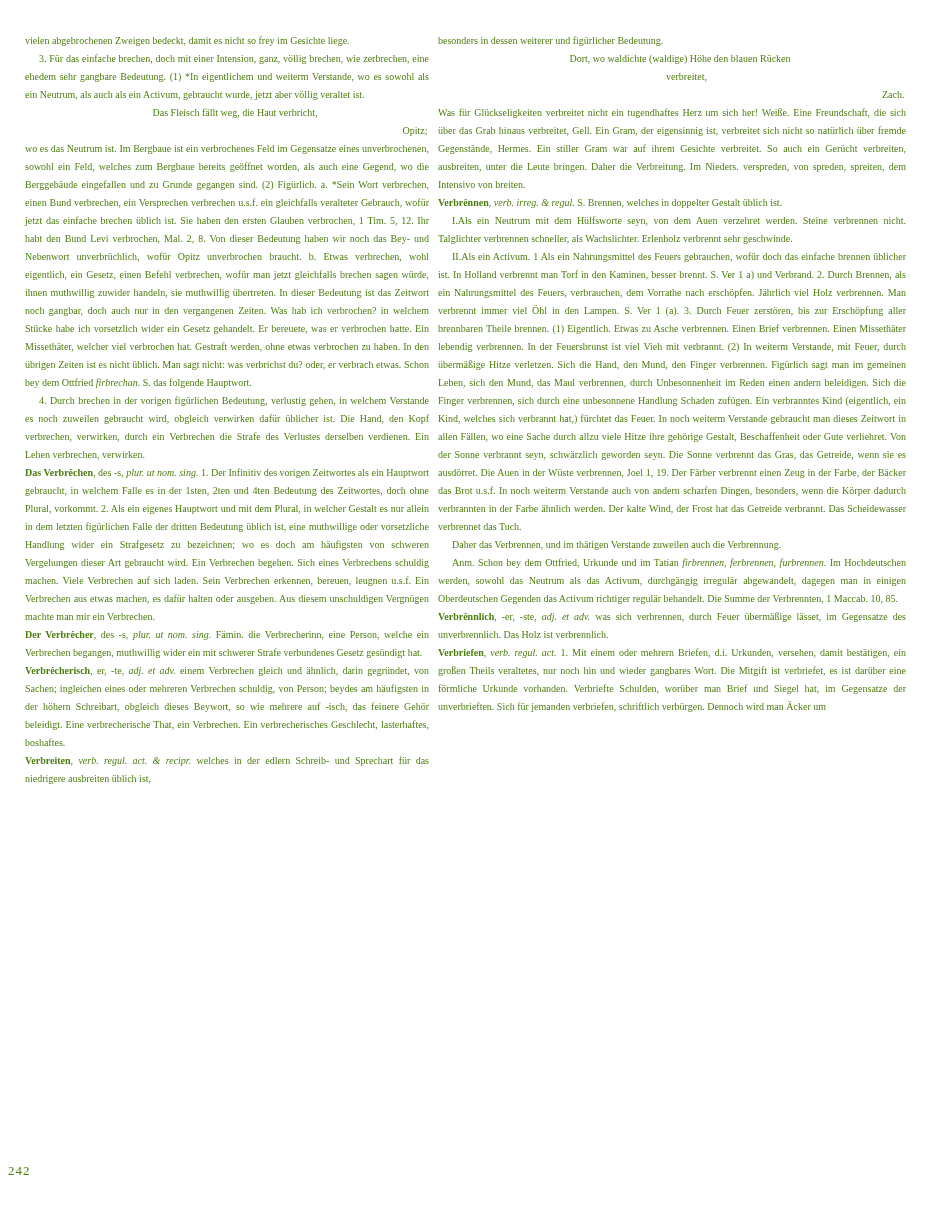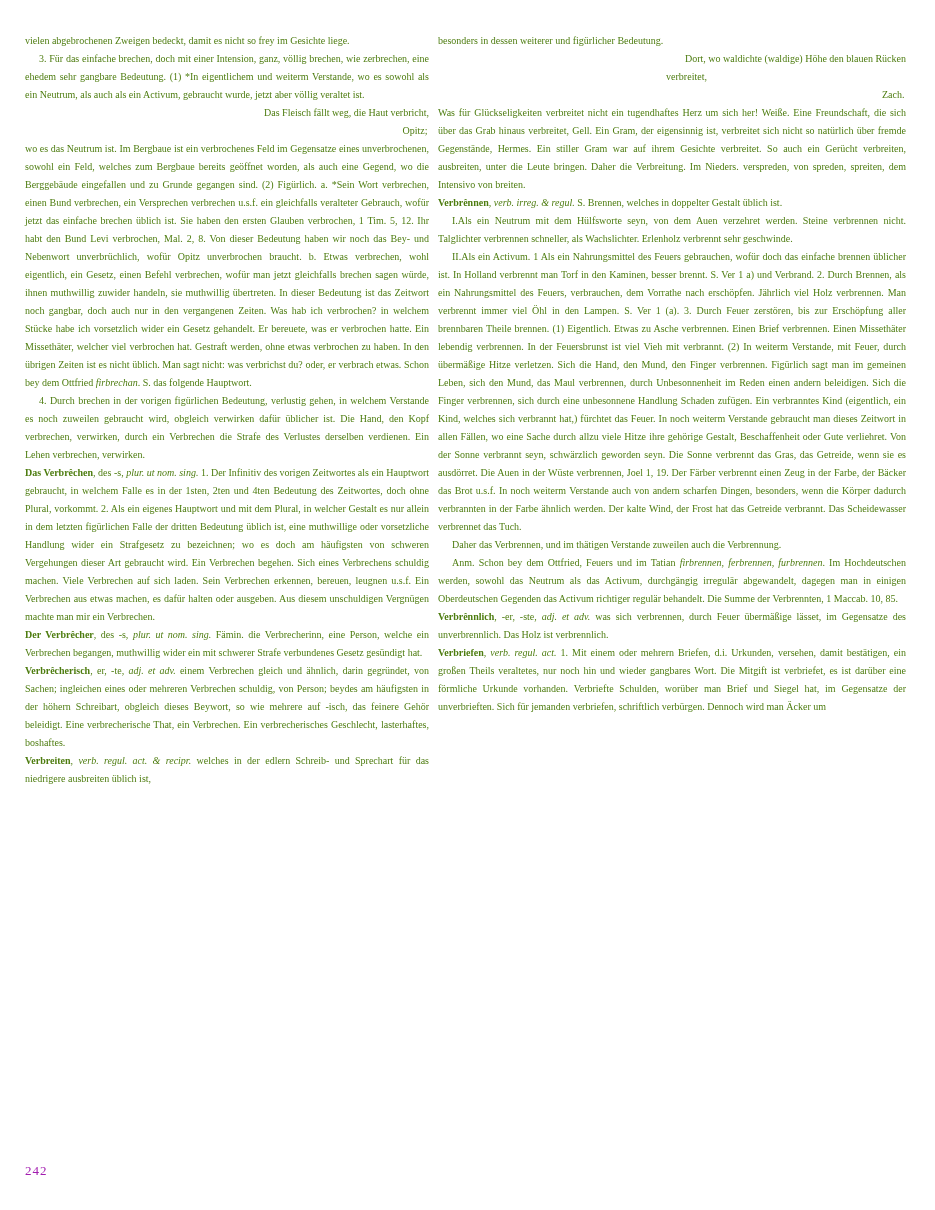--- a/index.html
+++ b/index.html
@@ -19,32 +19,32 @@
     line-height: 18px;
     text-align: justify;
     color: #4d7c0f;
   }
   .col-left  { left: 25px;  width: 404px; }
   .col-right { left: 438px; width: 468px; }
   .para { margin: 0; padding: 0; }
   .para.cont   { text-indent: 0; }
   .para.indent { text-indent: 1.4em; }
   .para.entry  { text-indent: 0; }
-  .para.quote1 { text-indent: 0; padding-left: 1.6em; text-align: right; }
+  .para.quote1 { text-indent: 0; padding-left: 1.6em; text-align: center; }
   .para.quote2 { text-indent: 0; padding-left: 2.9em; text-align: center; }
   .para.attribution { text-align: right; padding-right: 0.15em; }
   .run-b { font-weight: bold; }
   .run-i { font-style: italic; }
   .page-number {
     position: absolute;
-    left: 25px;
+    left: 8px;
     top: 1163px;
     font-size: 13px;
     letter-spacing: 1px;
-    color: #a21caf;
+    color: #4d7c0f;
   }
 </style>
 </head>
 <body>
 
 <div class="page">
   <div class="col col-left" id="col-left">
       <p class="para cont"><span>vielen abgebrochenen Zweigen bedeckt, damit es nicht so frey im Gesichte liege.</span></p>
       <p class="para indent"><span>3. Für das einfache brechen, doch mit einer Intension, ganz, völlig brechen, wie zerbrechen, eine ehedem sehr gangbare Bedeutung. (1) *In eigentlichem und weiterm Verstande, wo es sowohl als ein Neutrum, als auch als ein Activum, gebraucht wurde, jetzt aber völlig veraltet ist.</span></p>
       <p class="para quote1"><span>Das Fleisch fällt weg, die Haut verbricht,</span></p>
@@ -59,18 +59,18 @@
   <div class="col col-right" id="col-right">
       <p class="para cont"><span>besonders in dessen weiterer und figürlicher Bedeutung.</span></p>
       <p class="para quote1"><span>Dort, wo waldichte (waldige) Höhe den blauen Rücken</span></p>
       <p class="para quote2"><span>verbreitet,</span></p>
       <p class="para attribution"><span>Zach.</span></p>
       <p class="para cont"><span>Was für Glückseligkeiten verbreitet nicht ein tugendhaftes Herz um sich her! Weiße. Eine Freundschaft, die sich über das Grab hinaus verbreitet, Gell. Ein Gram, der eigensinnig ist, verbreitet sich nicht so natürlich über fremde Gegenstände, Hermes. Ein stiller Gram war auf ihrem Gesichte verbreitet. So auch ein Gerücht verbreiten, ausbreiten, unter die Leute bringen. Daher die Verbreitung. Im Nieders. verspreden, von spreden, spreiten, dem Intensivo von breiten.</span></p>
       <p class="para entry"><span class="run-b">Verbrênnen</span><span>, </span><span class="run-i">verb. irreg. &amp; regul.</span><span> S. Brennen, welches in doppelter Gestalt üblich ist.</span></p>
       <p class="para indent"><span>I.Als ein Neutrum mit dem Hülfsworte seyn, von dem Auen verzehret werden. Steine verbrennen nicht. Talglichter verbrennen schneller, als Wachslichter. Erlenholz verbrennt sehr geschwinde.</span></p>
       <p class="para indent"><span>II.Als ein Activum. 1 Als ein Nahrungsmittel des Feuers gebrauchen, wofür doch das einfache brennen üblicher ist. In Holland verbrennt man Torf in den Kaminen, besser brennt. S. Ver 1 a) und Verbrand. 2. Durch Brennen, als ein Nahrungsmittel des Feuers, verbrauchen, dem Vorrathe nach erschöpfen. Jährlich viel Holz verbrennen. Man verbrennt immer viel Öhl in den Lampen. S. Ver 1 (a). 3. Durch Feuer zerstören, bis zur Erschöpfung aller brennbaren Theile brennen. (1) Eigentlich. Etwas zu Asche verbrennen. Einen Brief verbrennen. Einen Missethäter lebendig verbrennen. In der Feuersbrunst ist viel Vieh mit verbrannt. (2) In weiterm Verstande, mit Feuer, durch übermäßige Hitze verletzen. Sich die Hand, den Mund, den Finger verbrennen. Figürlich sagt man im gemeinen Leben, sich den Mund, das Maul verbrennen, durch Unbesonnenheit im Reden einen andern beleidigen. Sich die Finger verbrennen, sich durch eine unbesonnene Handlung Schaden zufügen. Ein verbranntes Kind (eigentlich, ein Kind, welches sich verbrannt hat,) fürchtet das Feuer. In noch weiterm Verstande gebraucht man dieses Zeitwort in allen Fällen, wo eine Sache durch allzu viele Hitze ihre gehörige Gestalt, Beschaffenheit oder Gute verliehret. Von der Sonne verbrannt seyn, schwärzlich geworden seyn. Die Sonne verbrennt das Gras, das Getreide, wenn sie es ausdörret. Die Auen in der Wüste verbrennen, Joel 1, 19. Der Färber verbrennt einen Zeug in der Farbe, der Bäcker das Brot u.s.f. In noch weiterm Verstande auch von andern scharfen Dingen, besonders, wenn die Körper dadurch verbrannten in der Farbe ähnlich werden. Der kalte Wind, der Frost hat das Getreide verbrannt. Das Scheidewasser verbrennet das Tuch.</span></p>
       <p class="para indent"><span>Daher das Verbrennen, und im thätigen Verstande zuweilen auch die Verbrennung.</span></p>
-      <p class="para indent"><span>Anm. Schon bey dem Ottfried, Feuers und im Tatian </span><span class="run-i">firbrennen, ferbrennen, furbrennen</span><span>. Im Hochdeutschen werden, sowohl das Neutrum als das Activum, durchgängig irregulär abgewandelt, dagegen man in einigen Oberdeutschen Gegenden das Activum richtiger regulär behandelt. Die Summe der Verbrennten, 1 Maccab. 10, 85.</span></p>
+      <p class="para indent"><span>Anm. Schon bey dem Ottfried, Urkunde und im Tatian </span><span class="run-i">firbrennen, ferbrennen, furbrennen</span><span>. Im Hochdeutschen werden, sowohl das Neutrum als das Activum, durchgängig irregulär abgewandelt, dagegen man in einigen Oberdeutschen Gegenden das Activum richtiger regulär behandelt. Die Summe der Verbrennten, 1 Maccab. 10, 85.</span></p>
       <p class="para entry"><span class="run-b">Verbrênnlich</span><span>, -er, -ste, </span><span class="run-i">adj. et adv.</span><span> was sich verbrennen, durch Feuer übermäßige lässet, im Gegensatze des unverbrennlich. Das Holz ist verbrennlich.</span></p>
       <p class="para entry"><span class="run-b">Verbriefen</span><span>, </span><span class="run-i">verb. regul. act.</span><span> 1. Mit einem oder mehrern Briefen, d.i. Urkunden, versehen, damit bestätigen, ein großen Theils veraltetes, nur noch hin und wieder gangbares Wort. Die Mitgift ist verbriefet, es ist darüber eine förmliche Urkunde vorhanden. Verbriefte Schulden, worüber man Brief und Siegel hat, im Gegensatze der unverbrieften. Sich für jemanden verbriefen, schriftlich verbürgen. Dennoch wird man Äcker um</span></p>
     </div>
   <div class="page-number">242</div>
 </div>
 
 </body></html>

